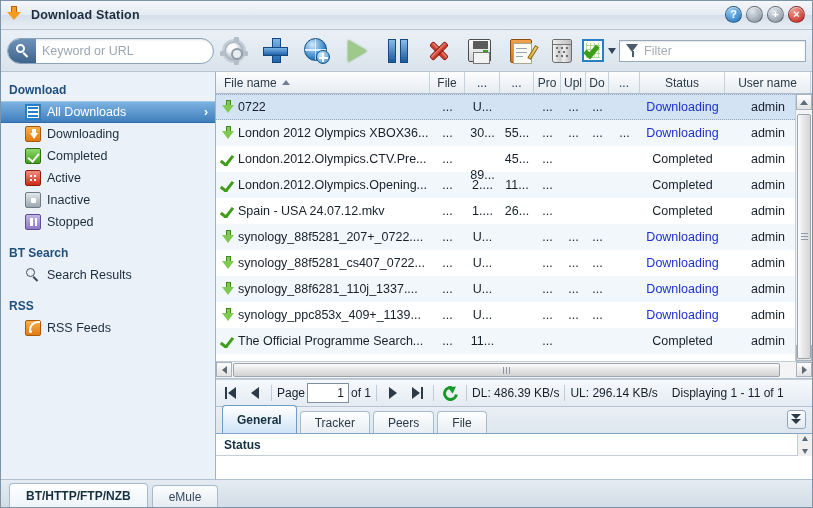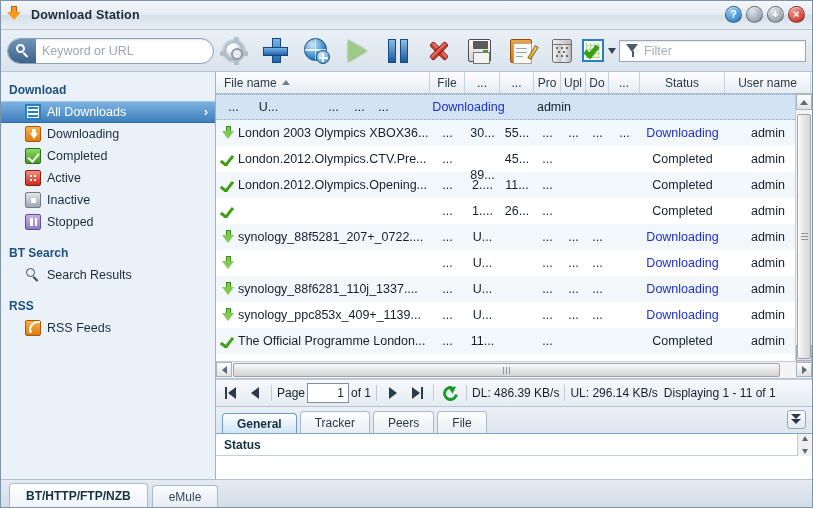--- a/index.html
+++ b/index.html
@@ -251,21 +251,21 @@
   .refresh{position:relative;width:15px;height:15px;border:3px solid #179a29;border-radius:50%;
     border-right-color:transparent;transform:rotate(-35deg);}
   .refresh::after{content:"";position:absolute;right:-4px;top:-2px;width:0;height:0;
     border-top:4px solid transparent;border-bottom:4px solid transparent;border-left:7px solid #179a29;}
   
   .detail{flex:1;display:flex;flex-direction:column;min-height:0;background:#eef3f8;}
   .tabbar{height:27px;flex:0 0 27px;display:flex;align-items:flex-end;padding-left:6px;gap:3px;position:relative;
     background:linear-gradient(#e9eff5,#dde6ee);border-bottom:1px solid #7fa4c6;}
   .tab{height:22px;padding:0 14px;display:flex;align-items:center;font-size:12px;color:#2b3a48;
     background:linear-gradient(#fdfefe,#e9eef3);border:1px solid #a9bbcb;border-bottom:none;border-radius:4px 4px 0 0;}
-  .tab.active{background:linear-gradient(#ffffff,#cfe4f7);font-weight:bold;color:#16303f;border-color:#6d9cc6;height:20px;}
+  .tab.active{background:linear-gradient(#ffffff,#cfe4f7);font-weight:bold;color:#16303f;border-color:#6d9cc6;height:28px;}
   .collapse{position:absolute;right:6px;top:3px;width:19px;height:19px;border:1px solid #93a6b6;border-radius:3px;
     background:linear-gradient(#fbfcfd,#e3eaf1);display:flex;align-items:center;justify-content:center;}
   .dchev{position:relative;width:11px;height:11px;}
   .dchev i,.dchev b{position:absolute;left:0;width:0;height:0;border-left:5.5px solid transparent;border-right:5.5px solid transparent;border-top:5px solid #2b3a48;}
   .dchev i{top:0;} .dchev b{top:5px;}
   .status-bar{height:22px;flex:0 0 22px;display:flex;align-items:center;background:#fff;border-bottom:1px solid #c3cdd7;
     padding-left:8px;font-weight:bold;font-size:12px;color:#16303f;position:relative;}
   .status-sb{position:absolute;right:0;top:0;width:15px;height:22px;background:#f0f0f0;border-left:1px solid #c3cdd7;
     display:flex;flex-direction:column;justify-content:space-between;align-items:center;padding:2px 0;}
   .tiny-up{width:0;height:0;border-left:3.5px solid transparent;border-right:3.5px solid transparent;border-bottom:5px solid #5d6973;}
@@ -465,20 +465,27 @@
             <div class="hc" style="width: 85px; flex: 0 0 85px;">
               <span>Status</span>
             </div>
             <div class="hc" style="width: 86px; flex: 0 0 86px;">
               <span>User name</span>
             </div>
           </div>
         <div class="grid-body">
           <div class="rows" id="grid-rows">
               <div class="row sel">
+                <div class="cell c-name" style="width: 214px; flex: 0 0 214px;">
+                  <span class="mini-dl">
+                    <i></i>
+                    <b></b>
+                  </span>
+                  <span>0722</span>
+                </div>
                 <div class="cell ctr" style="width: 35px; flex: 0 0 35px;">
                   <span>...</span>
                 </div>
                 <div class="cell ctr" style="width: 35px; flex: 0 0 35px;">
                   <span>U...</span>
                 </div>
                 <div class="cell ctr" style="width: 34px; flex: 0 0 34px;">
                   <span></span>
                 </div>
                 <div class="cell ctr" style="width: 27px; flex: 0 0 27px;">
@@ -499,21 +506,21 @@
                 <div class="cell ctr" style="width: 86px; flex: 0 0 86px;">
                   <span>admin</span>
                 </div>
               </div>
               <div class="row alt">
                 <div class="cell c-name" style="width: 214px; flex: 0 0 214px;">
                   <span class="mini-dl">
                     <i></i>
                     <b></b>
                   </span>
-                  <span>London 2003 Olympics XBOX36...</span>
+                  <span>London 2012 Olympics XBOX36...</span>
                 </div>
                 <div class="cell ctr" style="width: 35px; flex: 0 0 35px;">
                   <span>...</span>
                 </div>
                 <div class="cell ctr" style="width: 35px; flex: 0 0 35px;">
                   <span>30...</span>
                 </div>
                 <div class="cell ctr" style="width: 34px; flex: 0 0 34px;">
                   <span>55...</span>
                 </div>
@@ -598,20 +605,21 @@
                 <div class="cell ctr" style="width: 85px; flex: 0 0 85px;">
                   <span class="st-done">Completed</span>
                 </div>
                 <div class="cell ctr" style="width: 86px; flex: 0 0 86px;">
                   <span>admin</span>
                 </div>
               </div>
               <div class="row">
                 <div class="cell c-name" style="width: 214px; flex: 0 0 214px;">
                   <span class="mini-ok"></span>
+                  <span>Spain - USA 24.07.12.mkv</span>
                 </div>
                 <div class="cell ctr" style="width: 35px; flex: 0 0 35px;">
                   <span>...</span>
                 </div>
                 <div class="cell ctr" style="width: 35px; flex: 0 0 35px;">
                   <span>1....</span>
                 </div>
                 <div class="cell ctr" style="width: 34px; flex: 0 0 34px;">
                   <span>26...</span>
                 </div>
@@ -669,20 +677,21 @@
                 <div class="cell ctr" style="width: 86px; flex: 0 0 86px;">
                   <span>admin</span>
                 </div>
               </div>
               <div class="row">
                 <div class="cell c-name" style="width: 214px; flex: 0 0 214px;">
                   <span class="mini-dl">
                     <i></i>
                     <b></b>
                   </span>
+                  <span>synology_88f5281_cs407_0722...</span>
                 </div>
                 <div class="cell ctr" style="width: 35px; flex: 0 0 35px;">
                   <span>...</span>
                 </div>
                 <div class="cell ctr" style="width: 35px; flex: 0 0 35px;">
                   <span>U...</span>
                 </div>
                 <div class="cell ctr" style="width: 34px; flex: 0 0 34px;">
                   <span></span>
                 </div>
@@ -773,21 +782,21 @@
                 <div class="cell ctr" style="width: 85px; flex: 0 0 85px;">
                   <span class="st-dl">Downloading</span>
                 </div>
                 <div class="cell ctr" style="width: 86px; flex: 0 0 86px;">
                   <span>admin</span>
                 </div>
               </div>
               <div class="row alt">
                 <div class="cell c-name" style="width: 214px; flex: 0 0 214px;">
                   <span class="mini-ok"></span>
-                  <span>The Official Programme London...</span>
+                  <span>The Official Programme Search...</span>
                 </div>
                 <div class="cell ctr" style="width: 35px; flex: 0 0 35px;">
                   <span>...</span>
                 </div>
                 <div class="cell ctr" style="width: 35px; flex: 0 0 35px;">
                   <span>11...</span>
                 </div>
                 <div class="cell ctr" style="width: 34px; flex: 0 0 34px;">
                   <span></span>
                 </div>
@@ -898,21 +907,21 @@
             </span>
           </div>
         <span class="vsep"></span>
         <div class="pbtn">
             <span class="refresh"></span>
           </div>
         <span class="vsep"></span>
         <span>DL: 486.39 KB/s</span>
         <span class="vsep"></span>
         <span>UL: 296.14 KB/s</span>
-        <span style="margin-left:4px">Displaying 1 - 11 of 1</span>
+        <span style="margin-left:12px">Displaying 1 - 11 of 1</span>
       </div>
 
       <div class="detail">
         <div class="tabbar">
           <div class="tab active">General</div>
           <div class="tab">Tracker</div>
           <div class="tab">Peers</div>
           <div class="tab">File</div>
           <div class="collapse">
             <span class="dchev">

